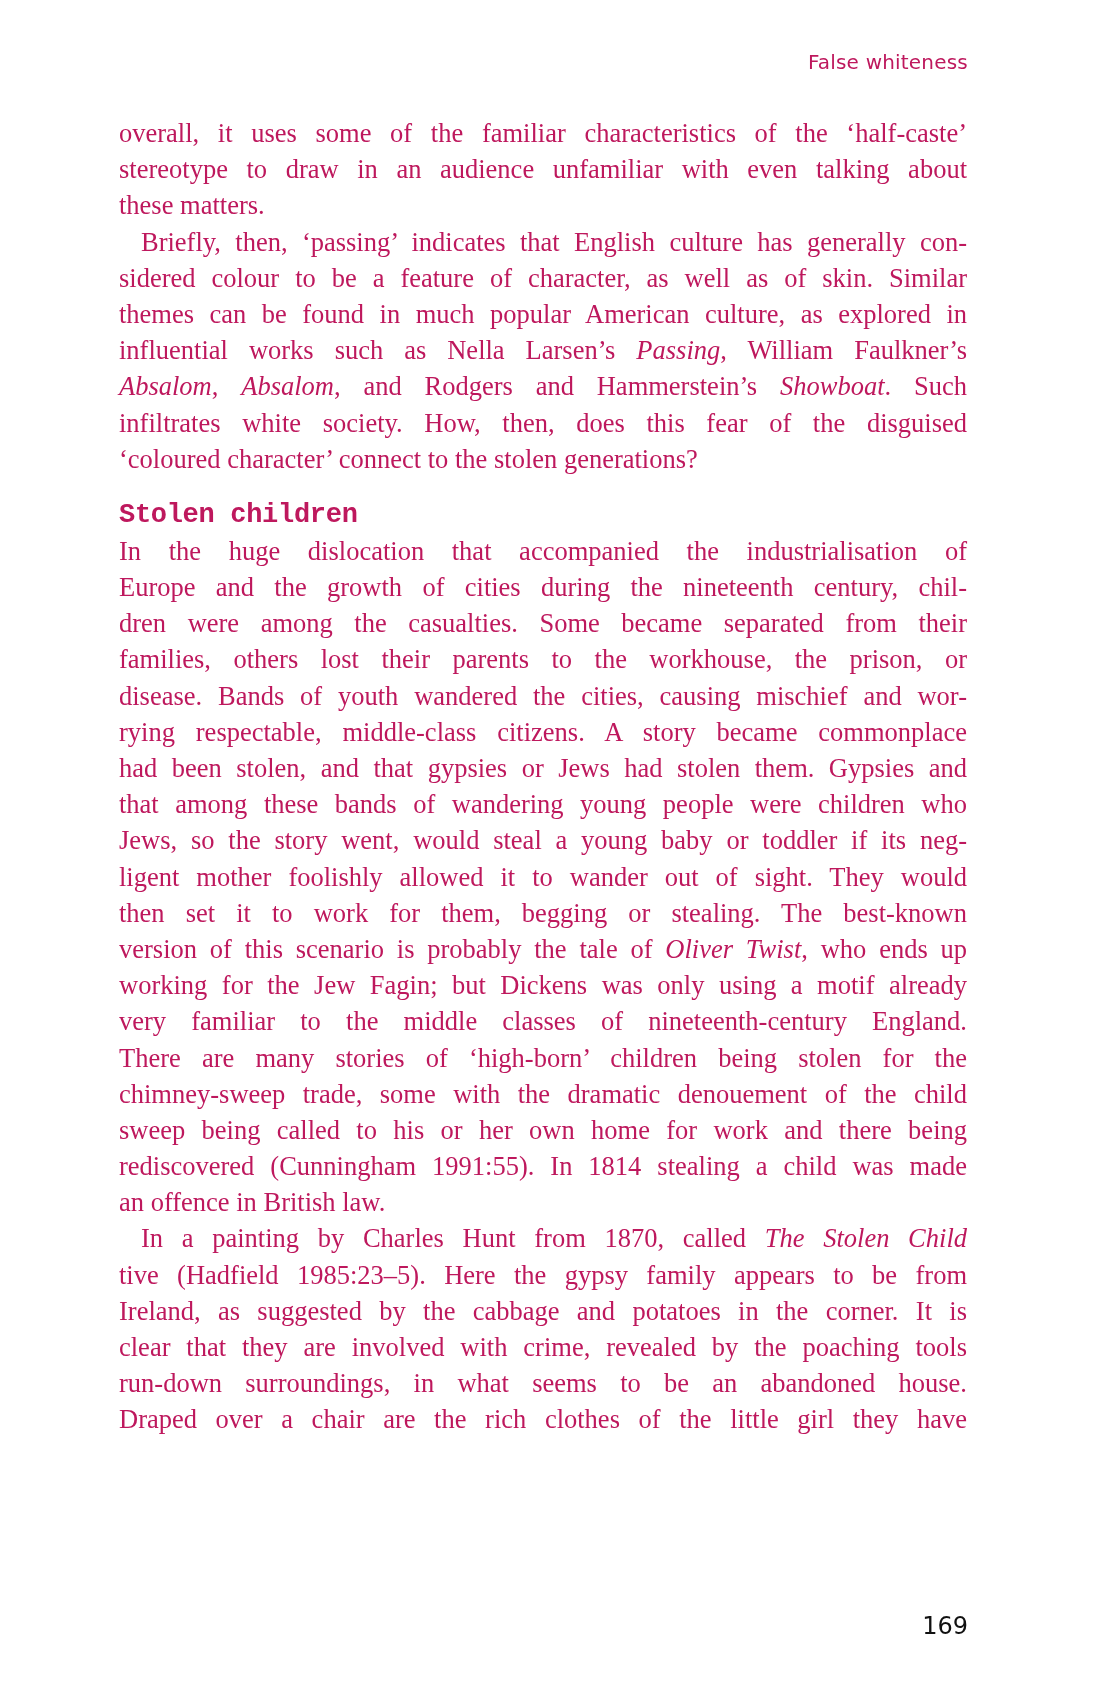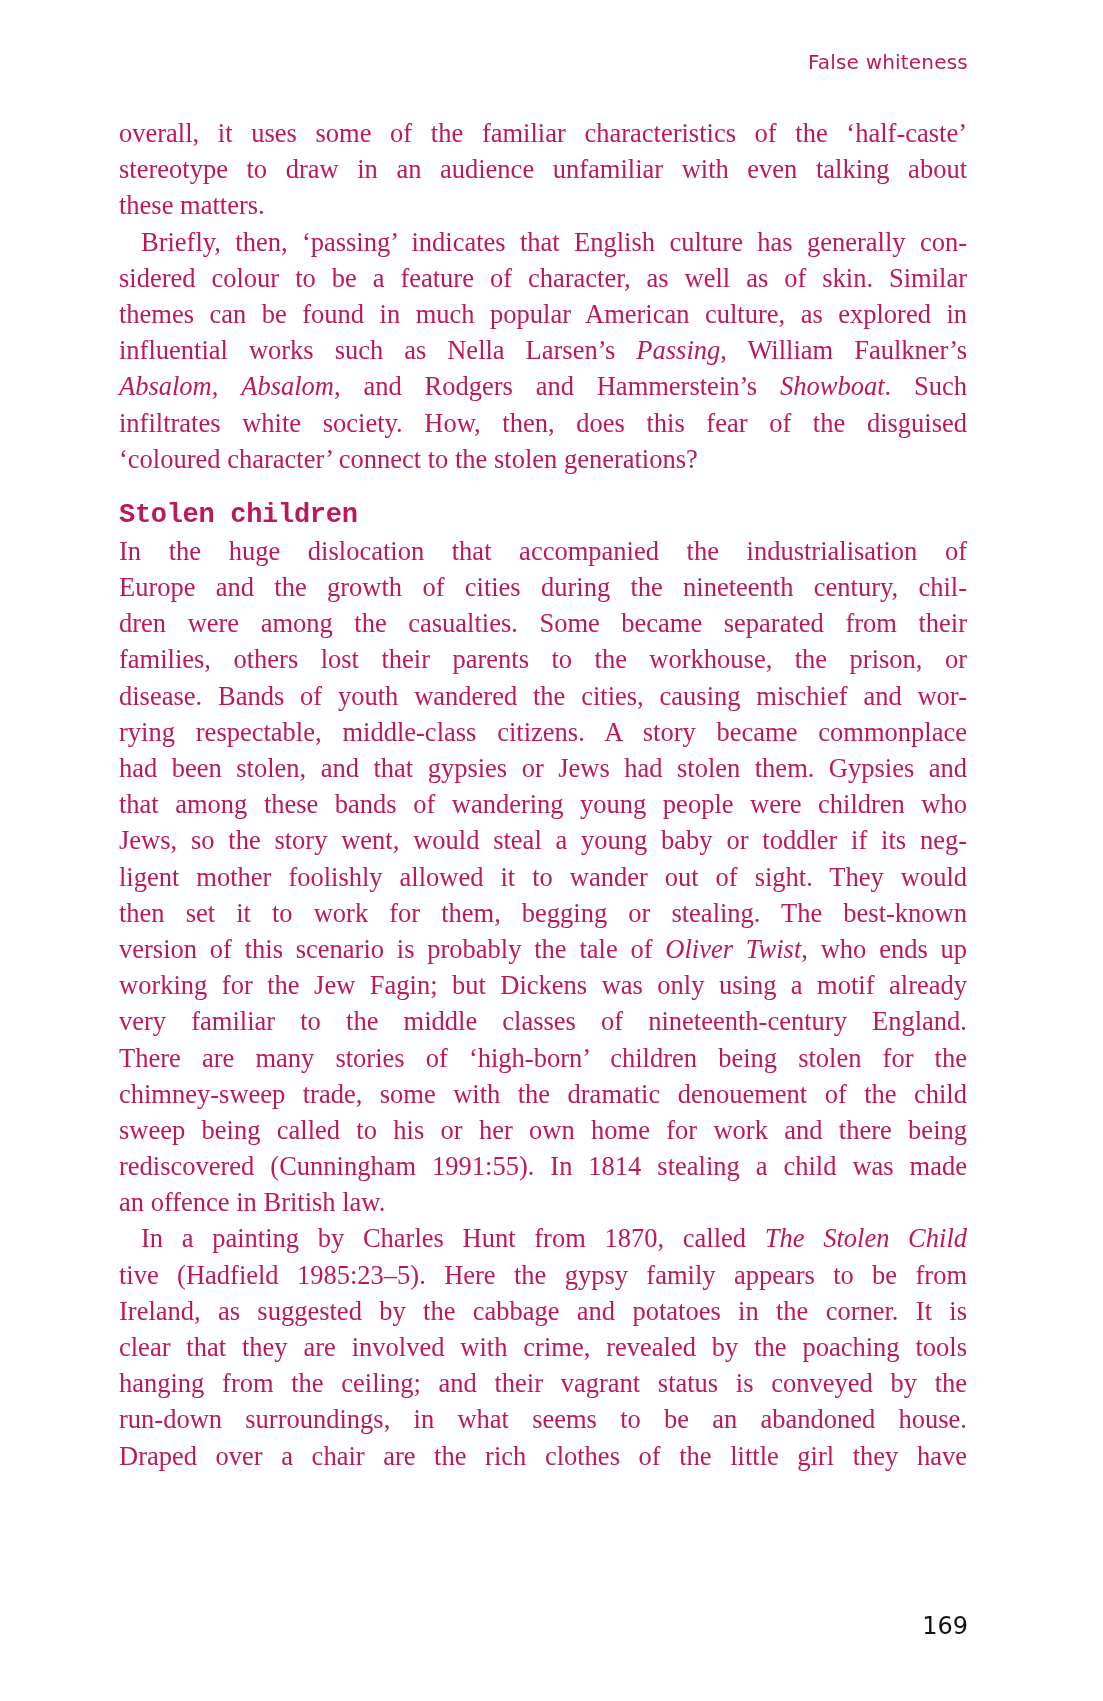--- a/index.html
+++ b/index.html
@@ -112,20 +112,19 @@
     <span class="line">sweep being called to his or her own home for work and there being</span>
     <span class="line">rediscovered (Cunningham 1991:55). In 1814 stealing a child was made</span>
     <span class="line last">an offence in British law.</span>
   </div>
 
   <div>
     <span class="line indent"><span>In a painting by Charles Hunt from 1870, called </span><i>The Stolen Child</i></span>
     <span class="line">tive (Hadfield 1985:23–5). Here the gypsy family appears to be from</span>
     <span class="line">Ireland, as suggested by the cabbage and potatoes in the corner. It is</span>
     <span class="line">clear that they are involved with crime, revealed by the poaching tools</span>
-    <span class="line">hanging from the ceiling; and their vagrant status is conveyed by the</span>
     <span class="line">run-down surroundings, in what seems to be an abandoned house.</span>
     <span class="line">Draped over a chair are the rich clothes of the little girl they have</span>
   </div>
 
 </div>
 
 <div class="folio">169</div>
 
 </body></html>

